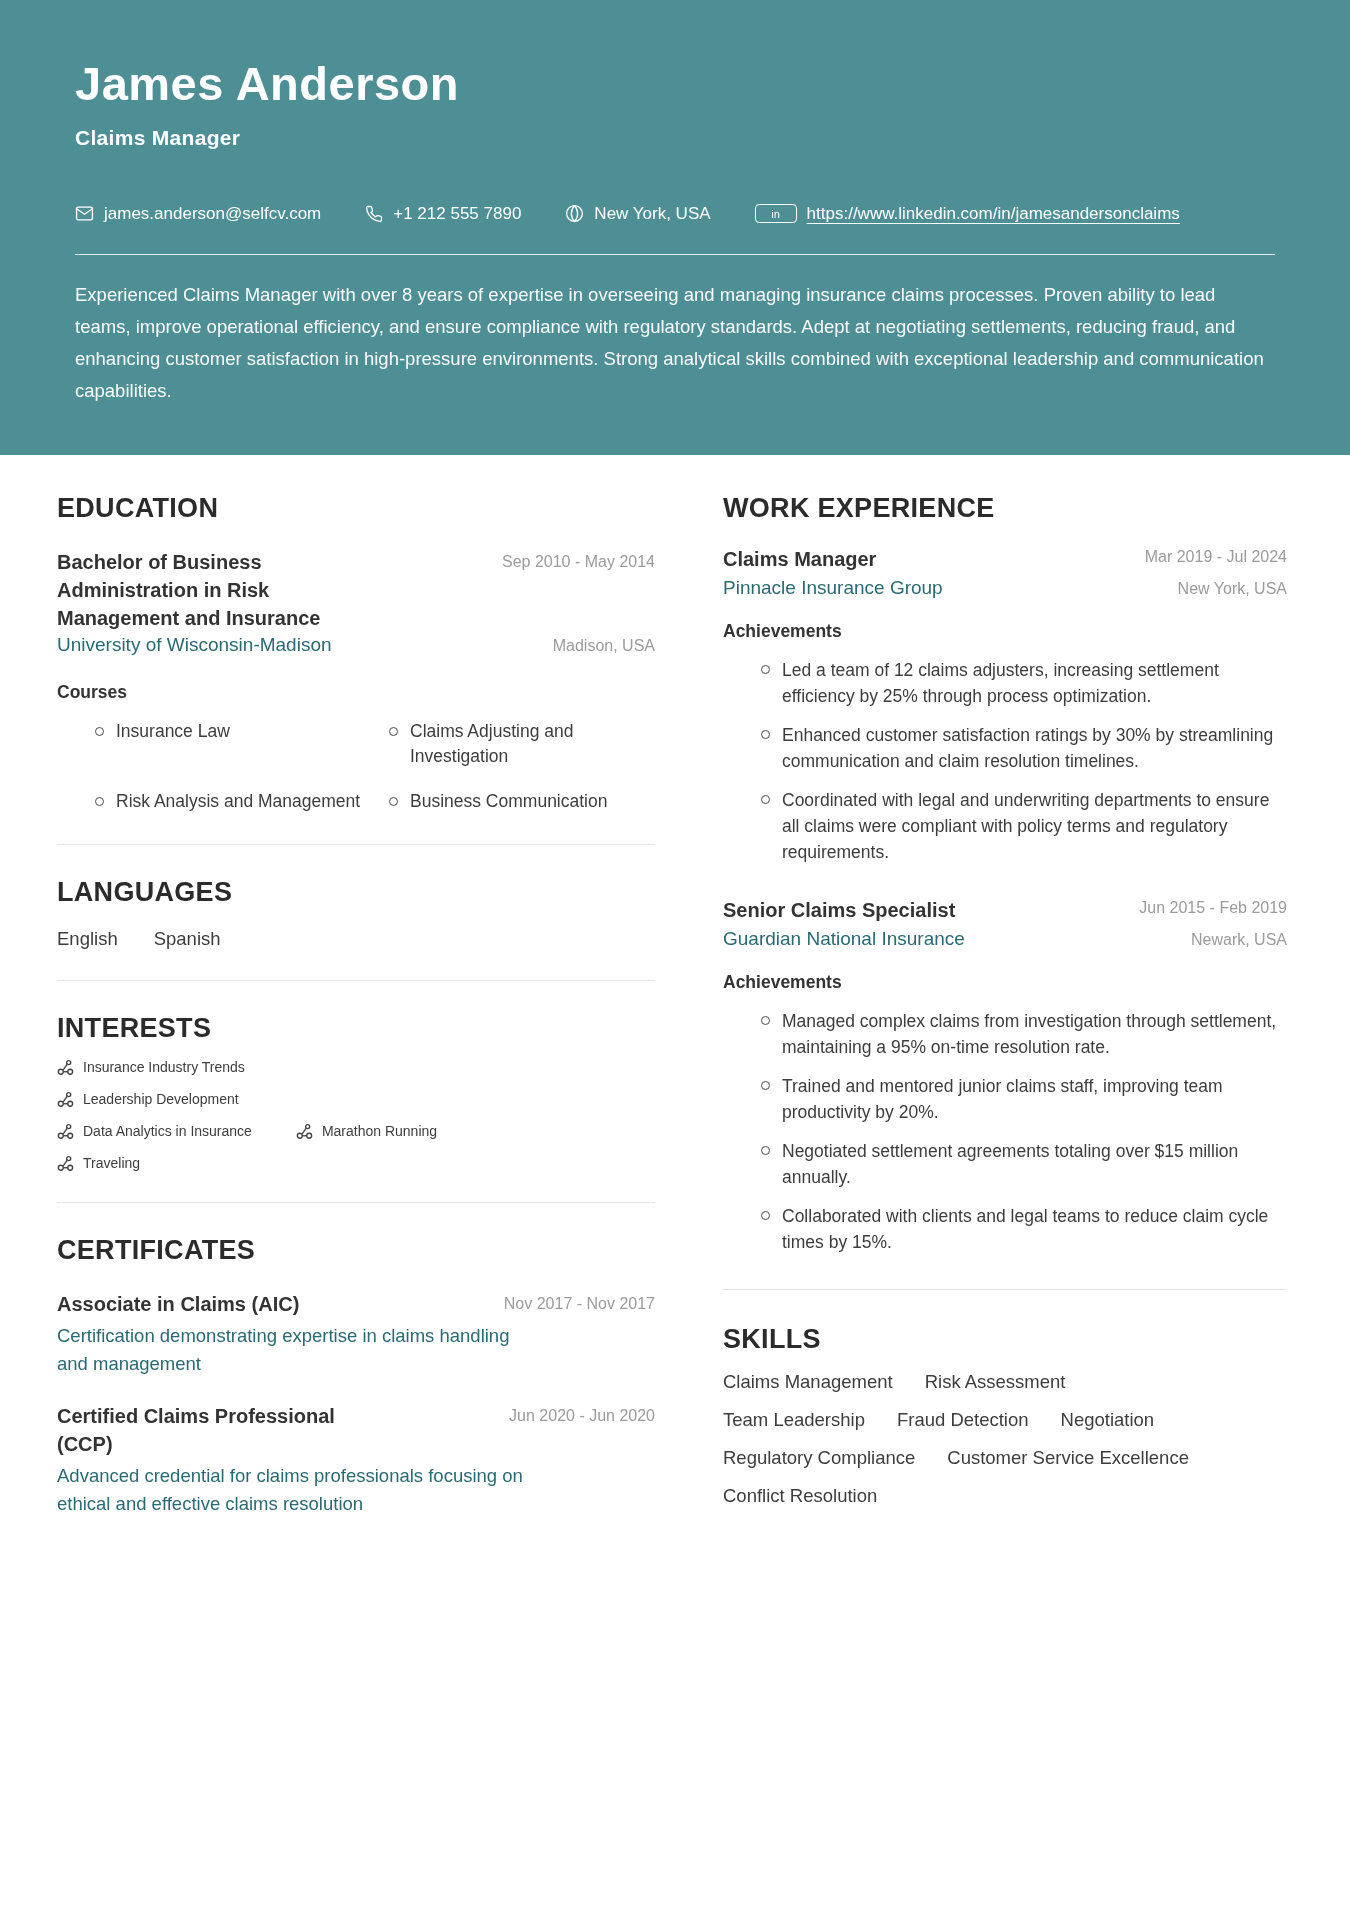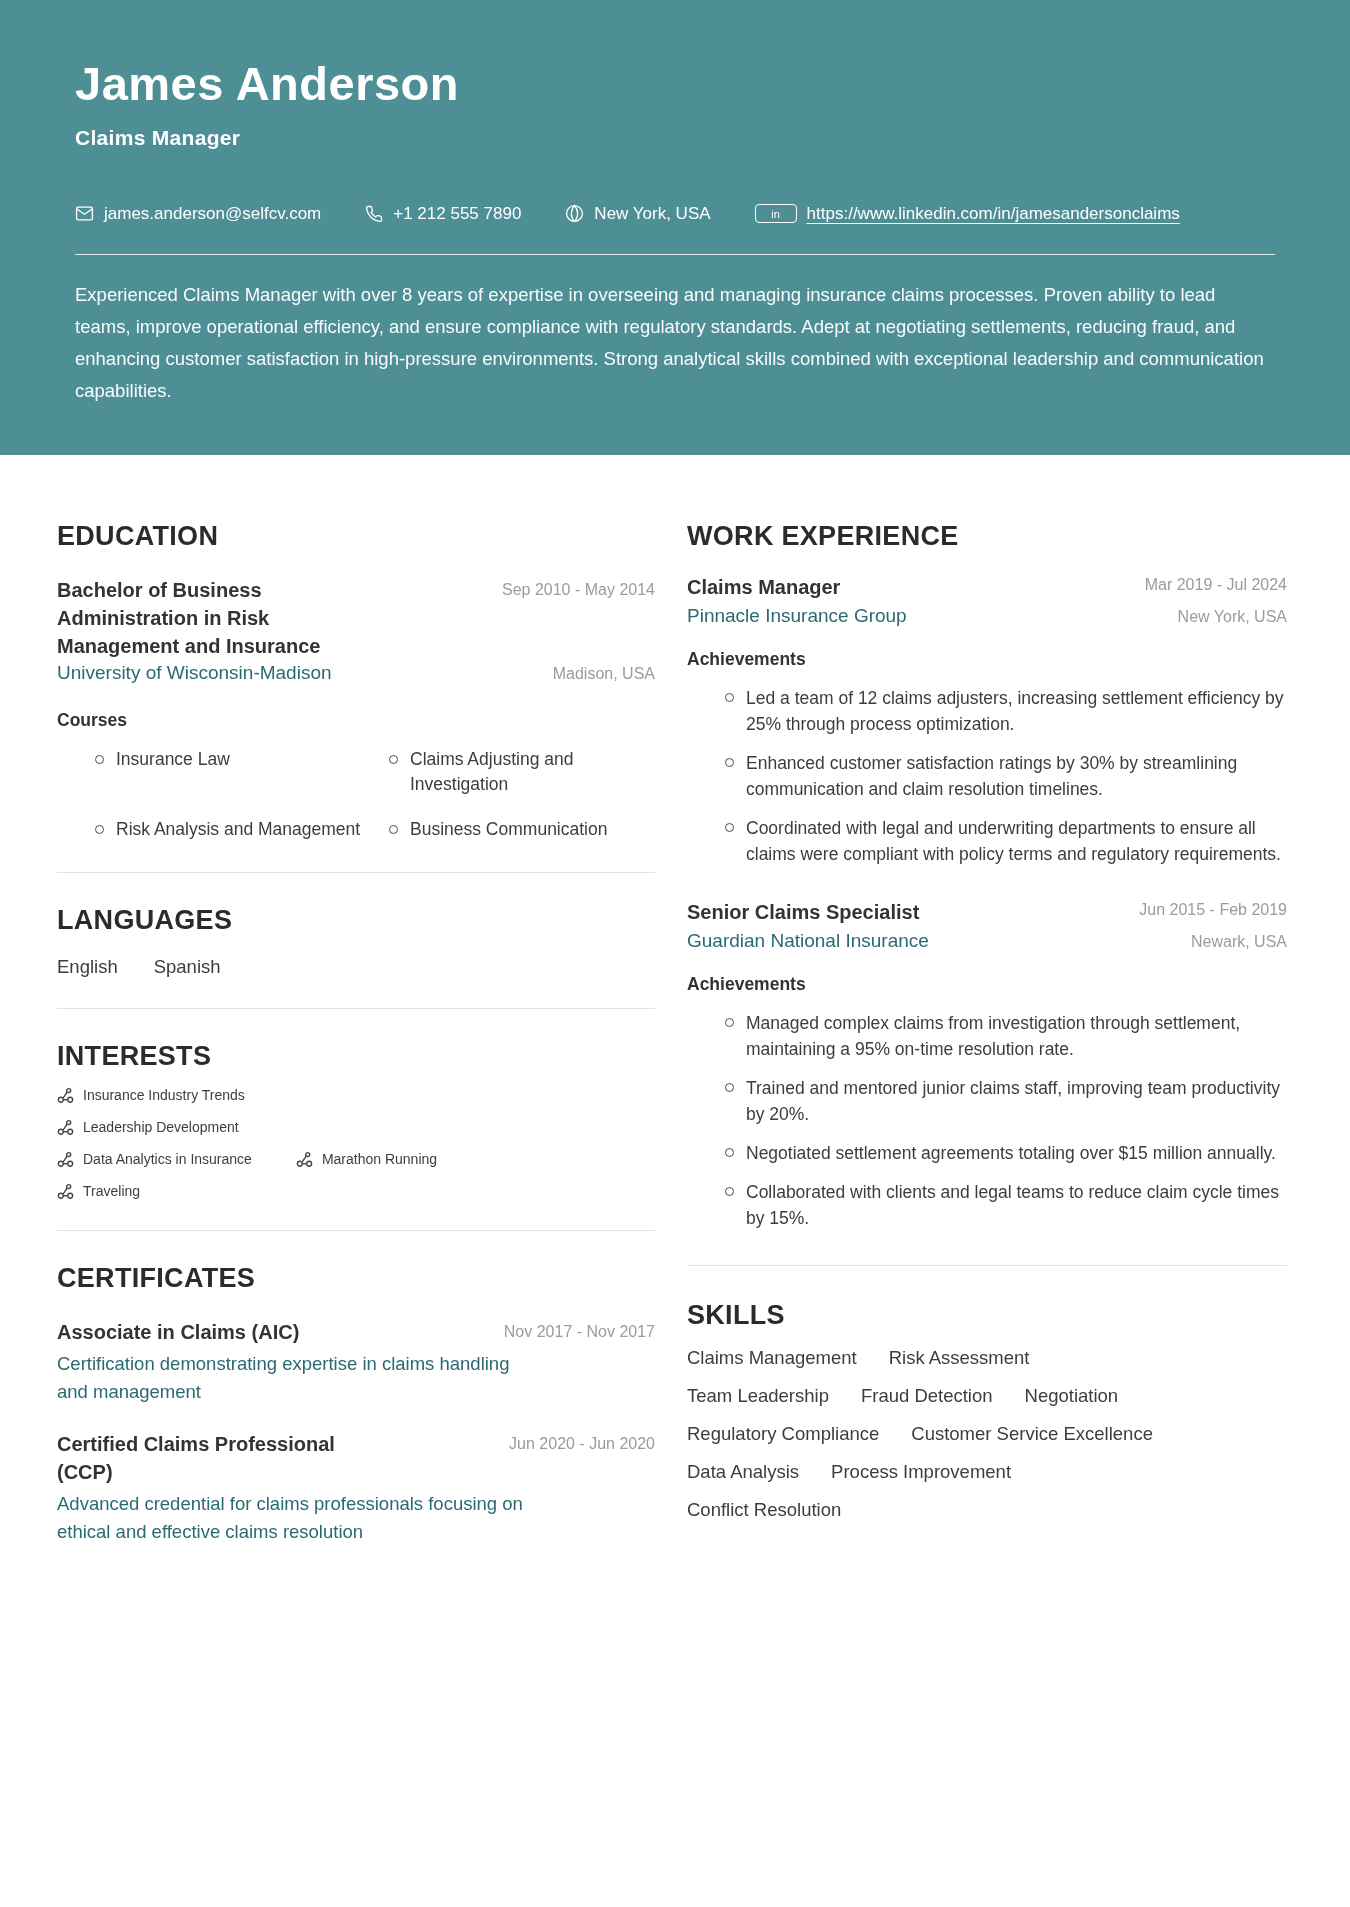--- a/index.html
+++ b/index.html
@@ -18,21 +18,21 @@
   .contact-row { display:flex; align-items:center; gap:44px; margin-top:54px; font-size:17px; }
   .contact-item { display:flex; align-items:center; gap:10px; white-space:nowrap; }
   .contact-item svg { display:block; }
   .li-badge { width:42px; height:19px; border:1.6px solid #fff; border-radius:4px;
     display:flex; align-items:center; justify-content:center; font-size:11px; font-weight:400; }
   .link { color:#fff; text-decoration:underline; text-underline-offset:4px; }
   .header-divider { border:none; border-top:1.6px solid rgba(255,255,255,.82); margin-top:30px; }
   .summary { margin-top:24px; font-size:18.5px; line-height:32px; max-width:1238px; color:rgba(255,255,255,.97); }
 
   
-  .main { display:flex; gap:32px; padding:66px 63px 0 57px; }
+  .main { display:flex; gap:68px; padding:38px 63px 0 57px; }
   .col-left  { width:598px; flex:0 0 598px; }
   .col-right { flex:1; min-width:0; }
 
   h2.section-heading { font-size:27px; font-weight:800; color:#2b2b2b; letter-spacing:.3px; }
 
   .rule { border:none; border-top:1px solid #e4e4e4; margin:30px 0 0; }
 
   .dates, .loc { font-size:16px; color:#9b9b9b; white-space:nowrap; }
 
   
@@ -323,23 +323,19 @@
         <div class="skill-row">
             <div>Team Leadership</div>
             <div>Fraud Detection</div>
             <div>Negotiation</div>
           </div>
         <div class="skill-row">
             <div>Regulatory Compliance</div>
             <div>Customer Service Excellence</div>
           </div>
         <div class="skill-row">
-            <div>Data Analysis</div>
-            <div>Process Improvement</div>
-          </div>
-        <div class="skill-row">
             <div>Conflict Resolution</div>
           </div>
       </div>
 
     </section>
   </main>
 </div>
 
 </body></html>

